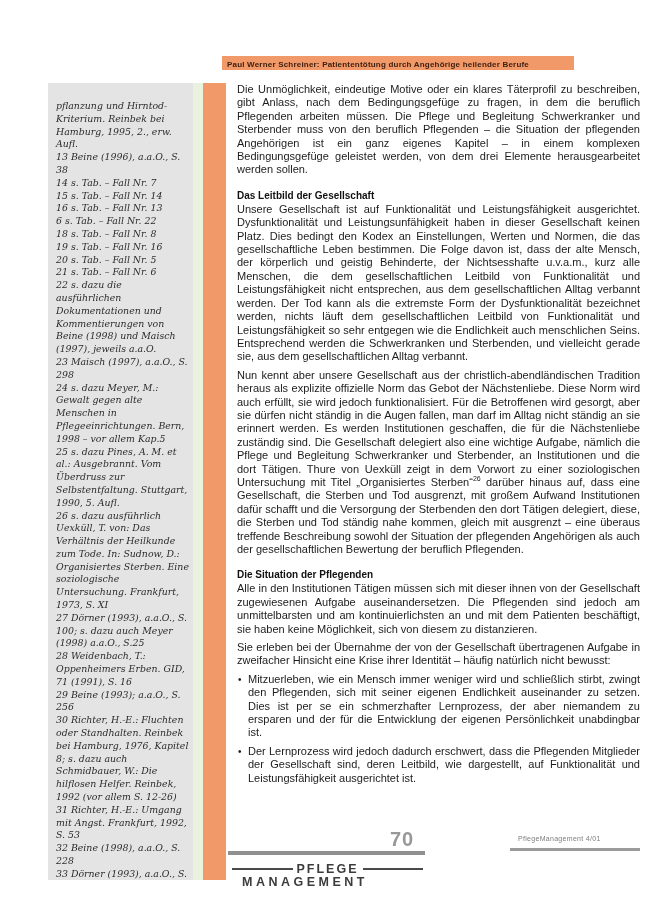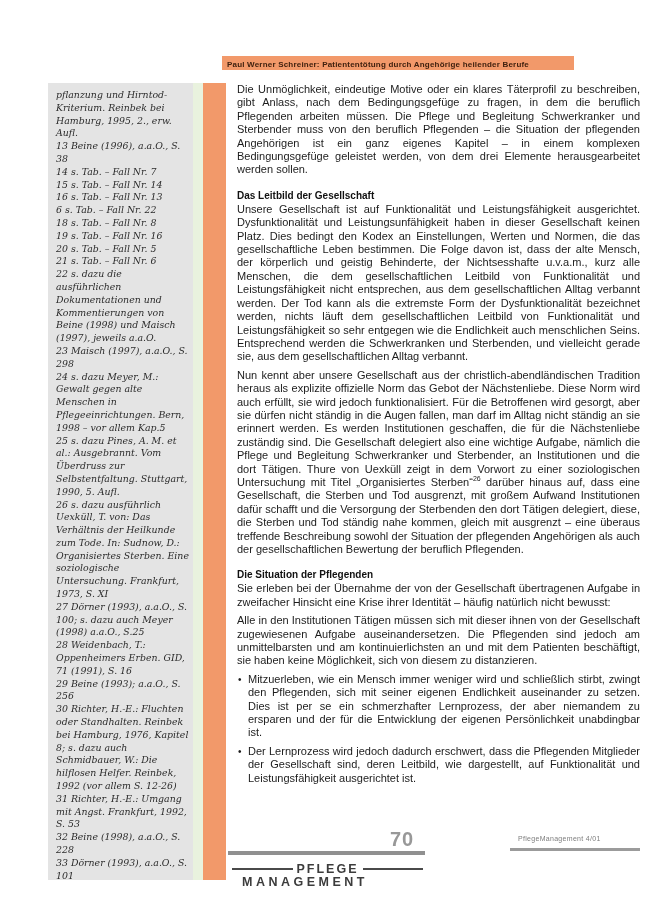--- a/index.html
+++ b/index.html
@@ -18,21 +18,21 @@
   .running-header{
     position:absolute;left:222px;top:56px;width:352px;height:14px;
     background:var(--accent);
     font-size:8px;font-weight:700;color:#40210f;
     padding:4px 0 0 5px;letter-spacing:.2px;white-space:nowrap;overflow:hidden;
   }
   
   .sidebar{
     position:absolute;left:48px;top:83px;width:145px;height:797px;
     background:var(--sidebar-bg);
-    padding:6px 4px 0 8px;overflow:hidden;
+    padding:17px 4px 0 8px;overflow:hidden;
   }
   .fn{
     font-family:"DejaVu Serif",serif;font-style:italic;
     font-size:9.4px;line-height:12.8px;color:#2b2b2b;
   }
   .green-strip{position:absolute;left:193px;top:83px;width:10px;height:797px;background:var(--strip);}
   .orange-bar{position:absolute;left:203px;top:83px;width:23px;height:797px;background:var(--accent);}
   
   .main{position:absolute;left:237px;top:83px;width:403px;}
   .title{
@@ -120,22 +120,22 @@
 
   <main class="main">
 
     <p class="body">Die Unmöglichkeit, eindeutige Motive oder ein klares Täterprofil zu beschreiben, gibt Anlass, nach dem Bedingungsgefüge zu fragen, in dem die beruflich Pflegenden arbeiten müssen. Die Pflege und Begleitung Schwerkranker und Sterbender muss von den beruflich Pflegenden – die Situation der pflegenden Angehörigen ist ein ganz eigenes Kapitel – in einem komplexen Bedingungsgefüge geleistet werden, von dem drei Elemente herausgearbeitet werden sollen.</p>
 
     <h2 class="sec-heading">Das Leitbild der Gesellschaft</h2>
     <p class="body">Unsere Gesellschaft ist auf Funktionalität und Leistungsfähigkeit ausgerichtet. Dysfunktionalität und Leistungsunfähigkeit haben in dieser Gesellschaft keinen Platz. Dies bedingt den Kodex an Einstellungen, Werten und Normen, die das gesellschaftliche Leben bestimmen. Die Folge davon ist, dass der alte Mensch, der körperlich und geistig Behinderte, der Nichtsesshafte u.v.a.m., kurz alle Menschen, die dem gesellschaftlichen Leitbild von Funktionalität und Leistungsfähigkeit nicht entsprechen, aus dem gesellschaftlichen Alltag verbannt werden. Der Tod kann als die extremste Form der Dysfunktionalität bezeichnet werden, nichts läuft dem gesellschaftlichen Leitbild von Funktionalität und Leistungsfähigkeit so sehr entgegen wie die Endlichkeit auch menschlichen Seins. Entsprechend werden die Schwerkranken und Sterbenden, und vielleicht gerade sie, aus dem gesellschaftlichen Alltag verbannt.</p>
     <p class="body"><span>Nun kennt aber unsere Gesellschaft aus der christlich-abendländischen Tradition heraus als explizite offizielle Norm das Gebot der Nächstenliebe. Diese Norm wird auch erfüllt, sie wird jedoch funktionalisiert. Für die Betroffenen wird gesorgt, aber sie dürfen nicht ständig in die Augen fallen, man darf im Alltag nicht ständig an sie erinnert werden. Es werden Institutionen geschaffen, die für die Nächstenliebe zuständig sind. Die Gesellschaft delegiert also eine wichtige Aufgabe, nämlich die Pflege und Begleitung Schwerkranker und Sterbender, an Institutionen und die dort Tätigen. Thure von Uexküll zeigt in dem Vorwort zu einer soziologischen Untersuchung mit Titel „Organisiertes Sterben“</span><sup class="fn-ref">26</sup><span> darüber hinaus auf, dass eine Gesellschaft, die Sterben und Tod ausgrenzt, mit großem Aufwand Institutionen dafür schafft und die Versorgung der Sterbenden den dort Tätigen delegiert, diese, die Sterben und Tod ständig nahe kommen, gleich mit ausgrenzt – eine überaus treffende Beschreibung sowohl der Situation der pflegenden Angehörigen als auch der gesellschaftlichen Bewertung der beruflich Pflegenden.</span></p>
 
     <h2 class="sec-heading">Die Situation der Pflegenden</h2>
+    <p class="body">Alle in den Institutionen Tätigen müssen sich mit dieser ihnen von der Gesellschaft zugewiesenen Aufgabe auseinandersetzen. Die Pflegenden sind jedoch am unmittelbarsten und am kontinuierlichsten an und mit dem Patienten beschäftigt, sie haben keine Möglichkeit, sich von diesem zu distanzieren.</p>
     <p class="body">Sie erleben bei der Übernahme der von der Gesellschaft übertragenen Aufgabe in zweifacher Hinsicht eine Krise ihrer Identität – häufig natürlich nicht bewusst:</p>
-    <p class="body">Alle in den Institutionen Tätigen müssen sich mit dieser ihnen von der Gesellschaft zugewiesenen Aufgabe auseinandersetzen. Die Pflegenden sind jedoch am unmittelbarsten und am kontinuierlichsten an und mit dem Patienten beschäftigt, sie haben keine Möglichkeit, sich von diesem zu distanzieren.</p>
 
     <ul class="bullets">
         <li>Mitzuerleben, wie ein Mensch immer weniger wird und schließlich stirbt, zwingt den Pflegenden, sich mit seiner eigenen Endlichkeit auseinander zu setzen. Dies ist per se ein schmerzhafter Lernprozess, der aber niemandem zu ersparen und der für die Entwicklung der eigenen Persönlichkeit unabdingbar ist.</li>
         <li>Der Lernprozess wird jedoch dadurch erschwert, dass die Pflegenden Mitglieder der Gesellschaft sind, deren Leitbild, wie dargestellt, auf Funktionalität und Leistungsfähigkeit ausgerichtet ist.</li>
       </ul>
   </main>
 
   <footer class="footer">
     <div class="fm-logo">
       <div class="fm-row1">

